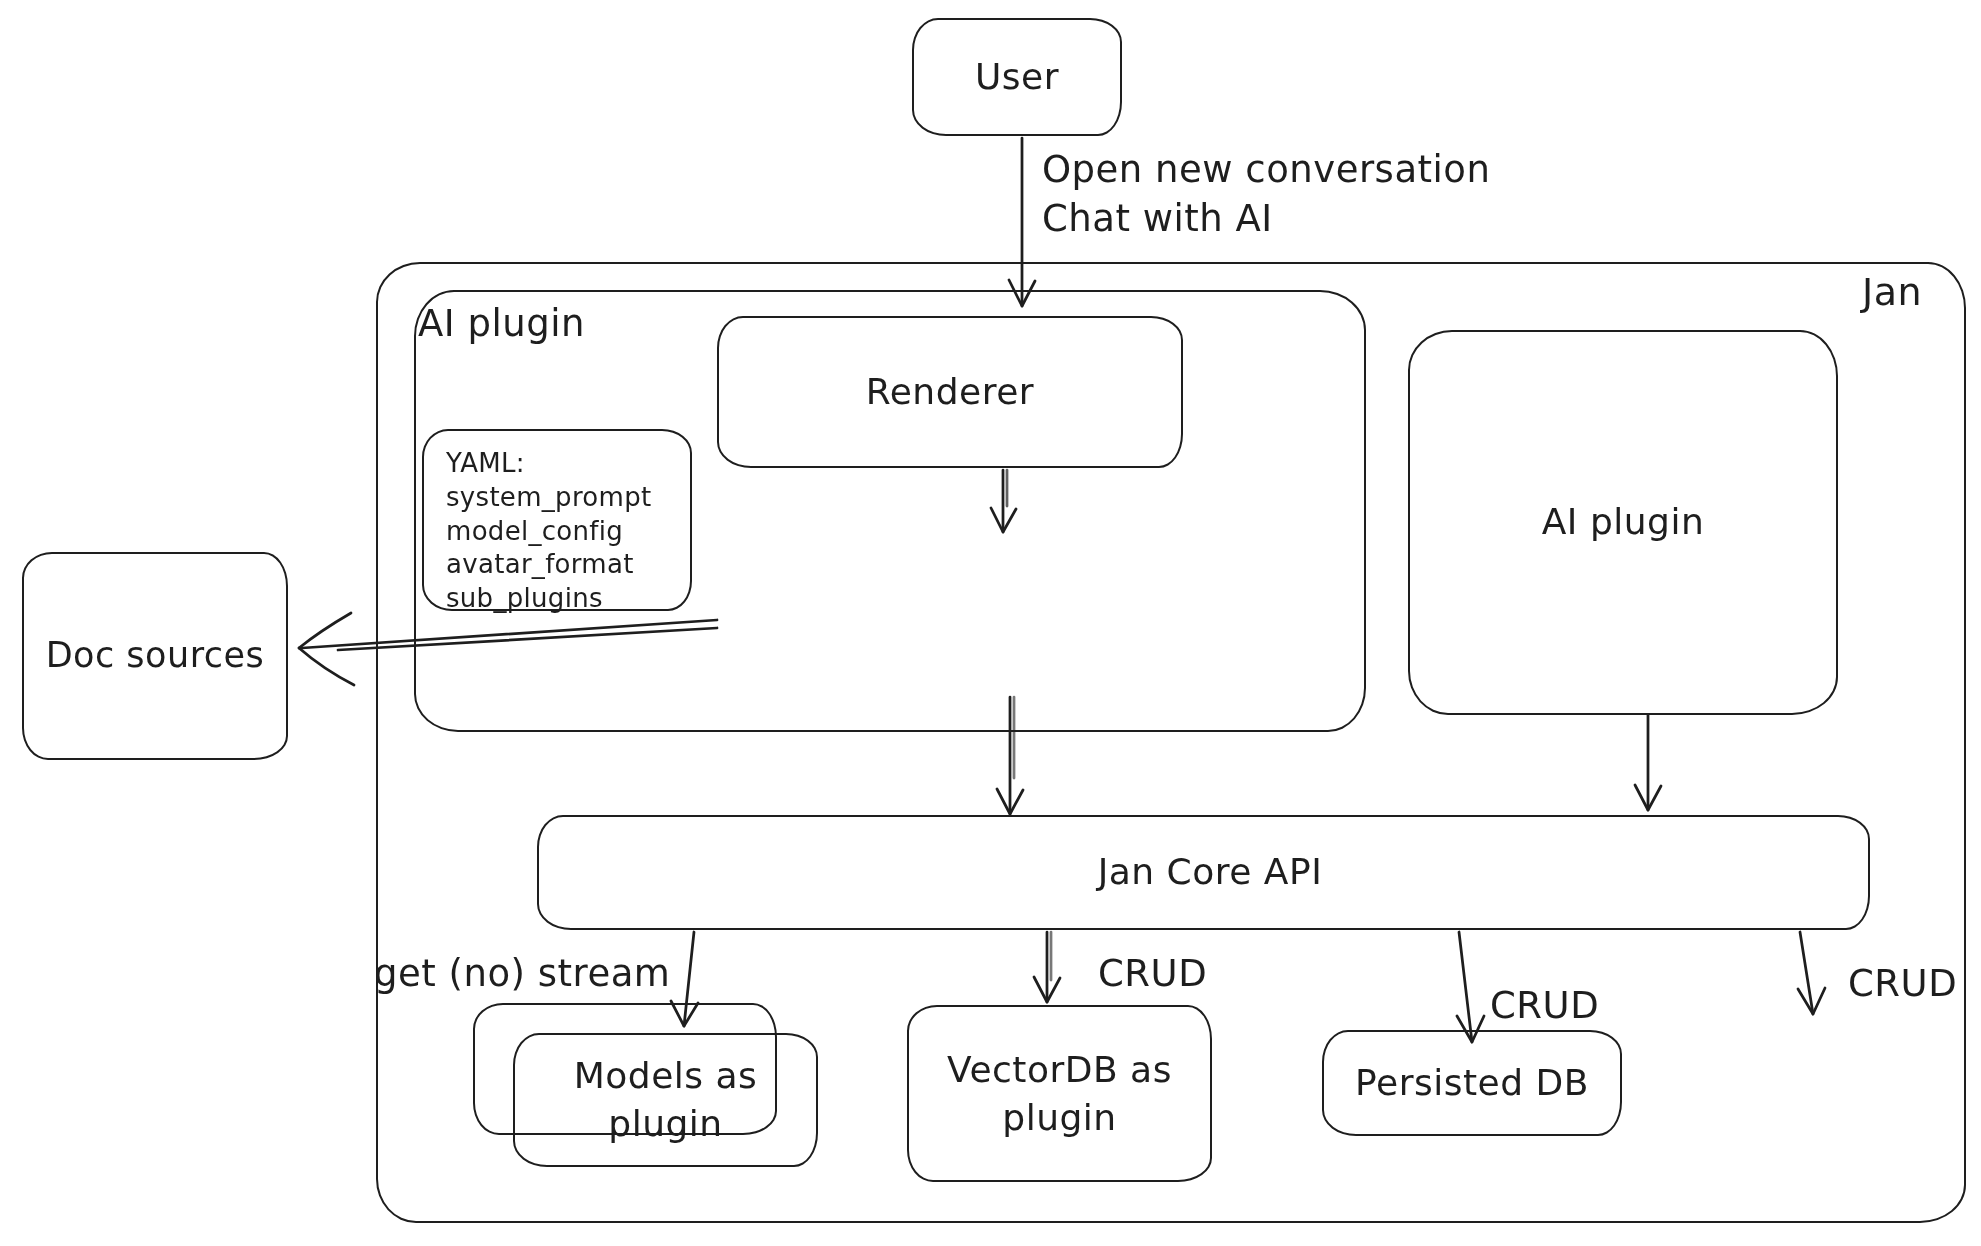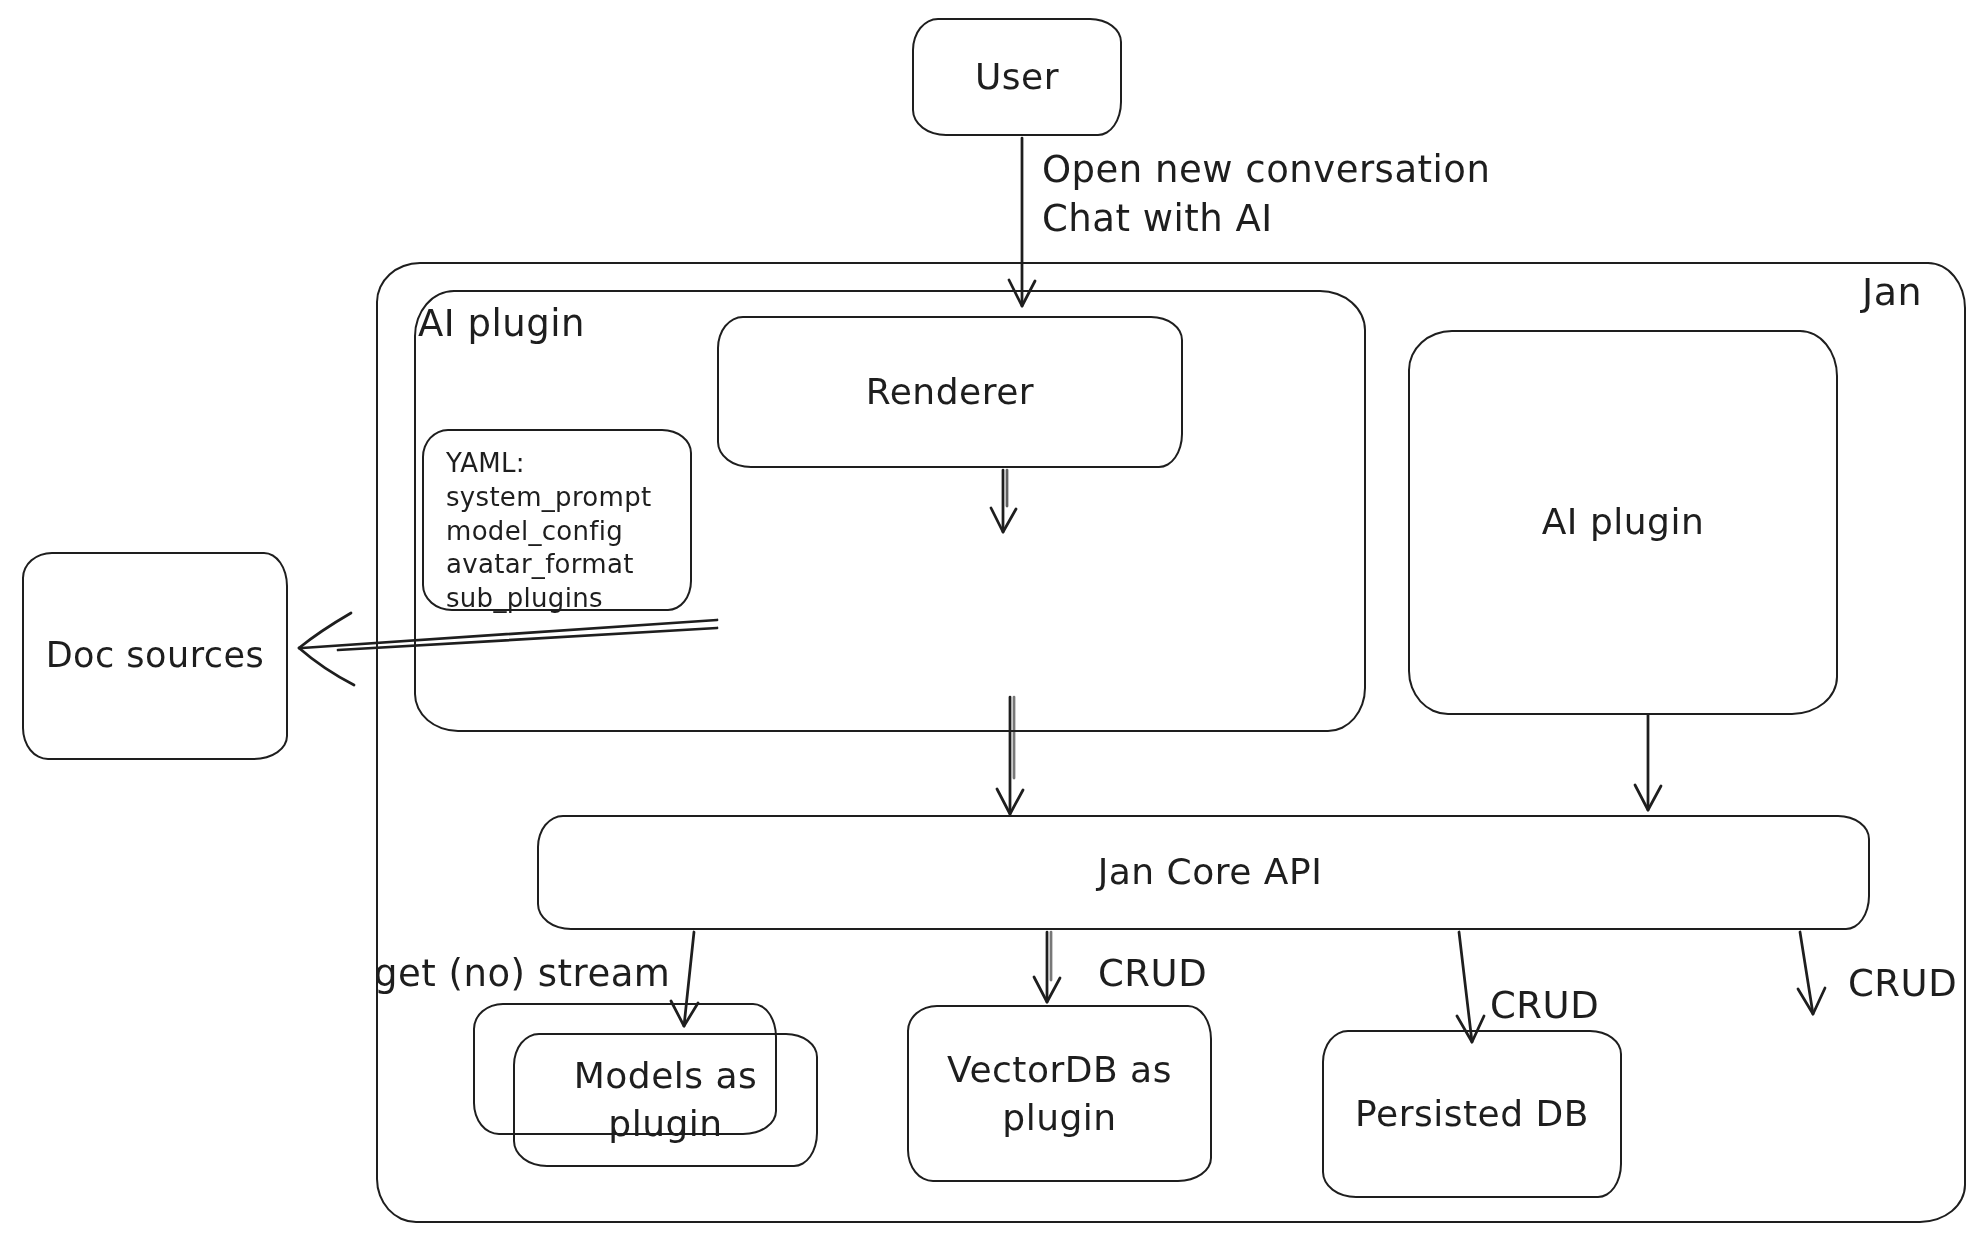--- a/index.html
+++ b/index.html
@@ -173,18 +173,18 @@
     </span>
   </div>
 
   <div class="node rB two-line" style="left:907px; top:1005px; width:305px; height:177px;">
     <span>
       <span>VectorDB as</span><br>
       <span>plugin</span>
     </span>
   </div>
 
-  <div class="node rA" style="left:1322px; top:1030px; width:300px; height:168px;">
+  <div class="node rA" style="left:1322px; top:1030px; width:300px; height:106px;">
     <span>Persisted DB</span>
   </div>
 
 
 </div>
 
 </body></html>

